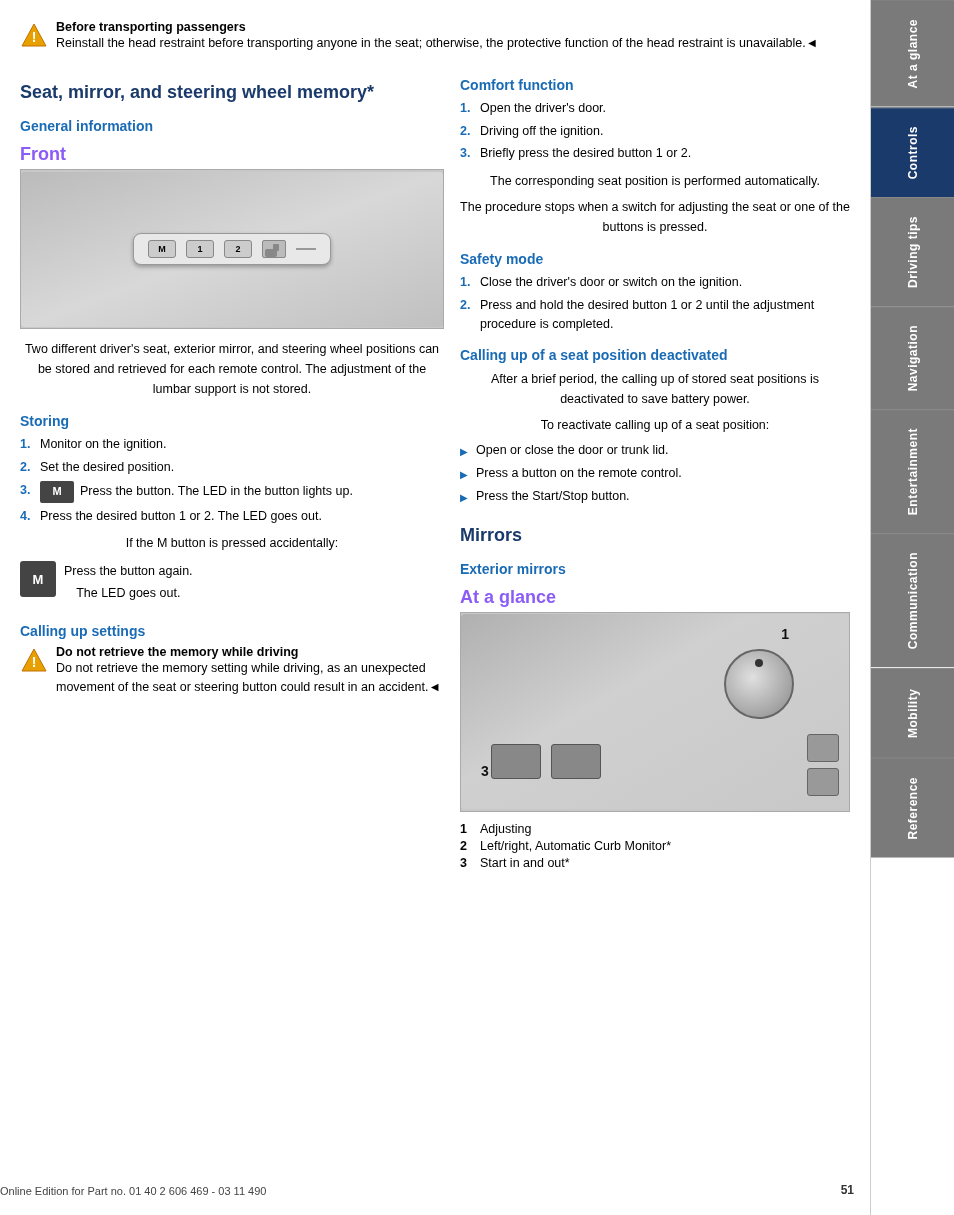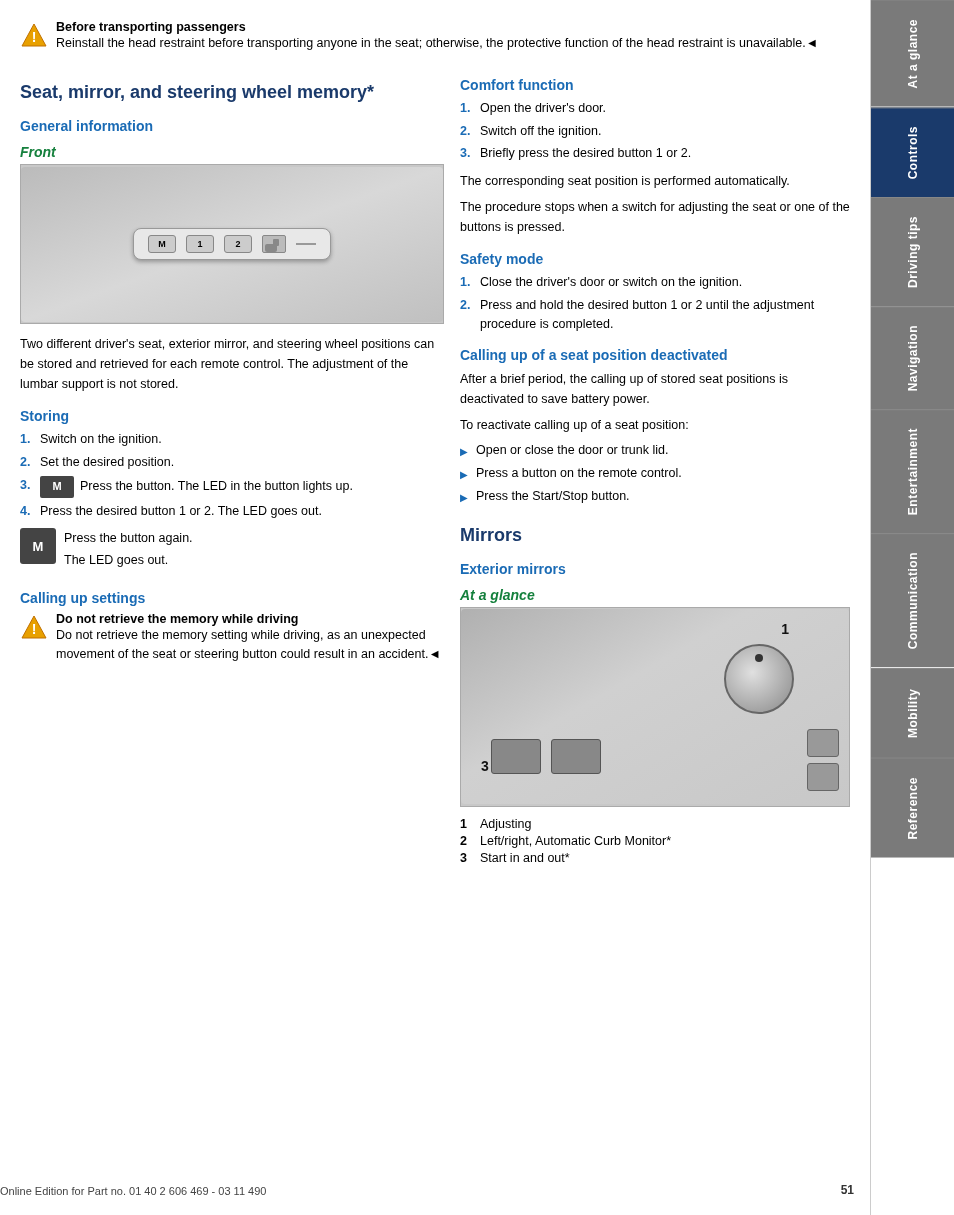--- a/index.html
+++ b/index.html
@@ -95,32 +95,32 @@
       margin: 18px 0 8px 0;
       line-height: 1.3;
     }
     .section-title-medium {
       font-size: 14px;
       font-weight: bold;
       color: #1a6bb5;
       margin: 14px 0 6px 0;
     }
     .section-title-small {
-      font-size: 14px;
-      font-weight: bold;
-      color: #15803d;
+      font-size: 18px;
+      font-weight: bold;
+      color: #8b5cf6;
       margin: 10px 0 4px 0;
-      font-style: italic;
     }
 
     
     .body-text {
       font-size: 12.5px;
       line-height: 1.6;
       margin-bottom: 6px;
+      text-align: center;
     }
 
     
     .numbered-list {
       list-style: none;
       padding: 0;
       margin: 0 0 8px 0;
     }
     .numbered-list li {
       display: flex;
@@ -375,41 +375,42 @@
           </div>
         </div>
 
         <p class="body-text">Two different driver's seat, exterior mirror, and steering wheel positions can be stored and retrieved for each remote control. The adjustment of the lumbar support is not stored.</p>
 
         <h3 class="section-title-medium">Storing</h3>
 
         <ul class="numbered-list">
           <li>
             <span class="list-num">1.</span>
-            <span>Switch on the ignition.</span>
+            <span>Monitor on the ignition.</span>
           </li>
           <li>
             <span class="list-num">2.</span>
             <span>Set the desired position.</span>
           </li>
           <li>
             <span class="list-num">3.</span>
             <div>
               <div class="m-button-inline">
                 <div class="m-btn-icon">M</div>
                 <span>Press the button. The LED in the button lights up.</span>
               </div>
             </div>
           </li>
           <li>
             <span class="list-num">4.</span>
             <span>Press the desired button 1 or 2. The LED goes out.</span>
           </li>
         </ul>
 
+        <p class="body-text">If the M button is pressed accidentally:</p>
 
         <div class="m-btn-block">
           <div class="m-btn-square">M</div>
           <div>
             <p class="body-text" style="margin-bottom:2px;">Press the button again.</p>
             <p class="body-text">The LED goes out.</p>
           </div>
         </div>
 
         <h3 class="section-title-medium">Calling up settings</h3>
@@ -431,21 +432,21 @@
 
         <h3 class="section-title-medium">Comfort function</h3>
 
         <ul class="numbered-list">
           <li>
             <span class="list-num">1.</span>
             <span>Open the driver's door.</span>
           </li>
           <li>
             <span class="list-num">2.</span>
-            <span>Switch off the ignition.</span>
+            <span>Driving off the ignition.</span>
           </li>
           <li>
             <span class="list-num">3.</span>
             <span>Briefly press the desired button 1 or 2.</span>
           </li>
         </ul>
 
         <p class="body-text">The corresponding seat position is performed automatically.</p>
         <p class="body-text">The procedure stops when a switch for adjusting the seat or one of the buttons is pressed.</p>
 

